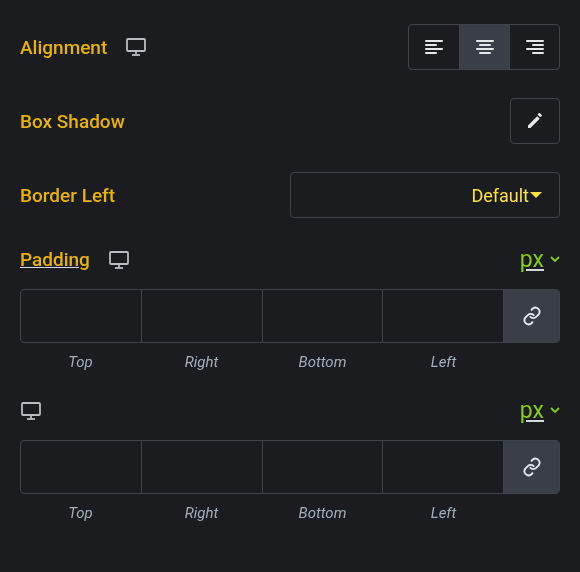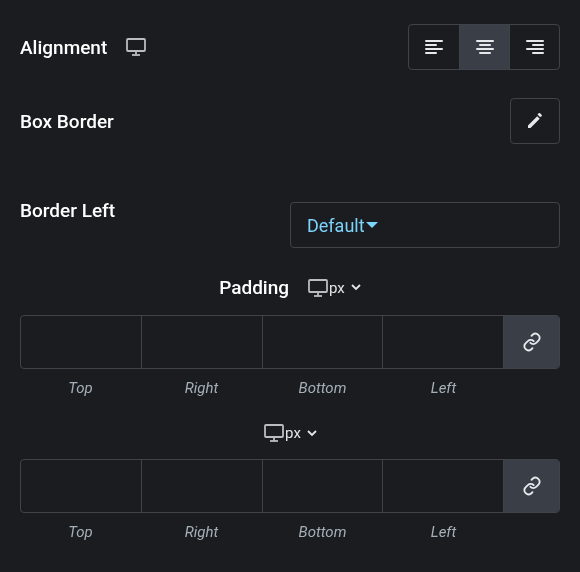--- a/index.html
+++ b/index.html
@@ -19,21 +19,21 @@
       margin-bottom: 28px;
     }
     .label-group {
       display: flex;
       align-items: center;
       gap: 18px;
     }
     .label {
       font-size: 19px;
       font-weight: 500;
-      color: #ffffff;
+      color: #eab308;
     }
     .device-icon {
       display: inline-flex;
       align-items: center;
       justify-content: center;
       color: #d5d8dc;
       opacity: 0.85;
     }
     .btn-group {
       display: flex;
@@ -69,45 +69,45 @@
       align-items: center;
       justify-content: center;
       cursor: pointer;
     }
     .select {
       width: 270px;
       height: 46px;
       border: 1px solid #3f444b;
       border-radius: 4px;
       background: transparent;
-      color: #7dd3fc;
+      color: #fde047;
       font-size: 18px;
       padding: 0 16px;
       display: flex;
       align-items: center;
-      justify-content: flex-start;
-      cursor: pointer;
-      margin-top: 30px;
+      justify-content: flex-end;
+      cursor: pointer;
     }
     .unit-pick {
       display: flex;
       align-items: center;
       gap: 6px;
       cursor: pointer;
-      color: #e5e5e5;
-      font-size: 15px;
+      color: #84cc16;
+      font-size: 23px;
     }
     .dimension-block {
       margin-bottom: 26px;
     }
     .dim-header {
       display: flex;
       align-items: center;
-      justify-content: center;
+      justify-content: space-between;
       margin-bottom: 16px;
+      text-decoration: underline;
     }
     .dim-inputs {
       display: flex;
       border: 1px solid #3f444b;
       border-radius: 4px;
       overflow: hidden;
     }
     .dim-cell {
       flex: 1;
       display: flex;
@@ -189,21 +189,21 @@
         <line x1="8" y1="6" x2="18" y2="6"></line>
         <line x1="2" y1="10" x2="18" y2="10"></line>
         <line x1="8" y1="14" x2="18" y2="14"></line>
       </svg>
     </button>
   </div>
 </div>
 
 <div class="row">
   <div class="label-group">
-    <span class="label">Box Border</span>
+    <span class="label">Box Shadow</span>
   </div>
   <button class="icon-btn">
     <span>
       <svg width="20" height="20" viewBox="0 0 20 20" fill="currentColor">
         <path d="M3 14.5V17h2.5l9.2-9.2-2.5-2.5L3 14.5zM16.7 5.3c.4-.4.4-1 0-1.4l-1.6-1.6c-.4-.4-1-.4-1.4 0l-1.2 1.2 2.5 2.5 1.7-.7z"></path>
       </svg>
     </span>
   </button>
 </div>
 

